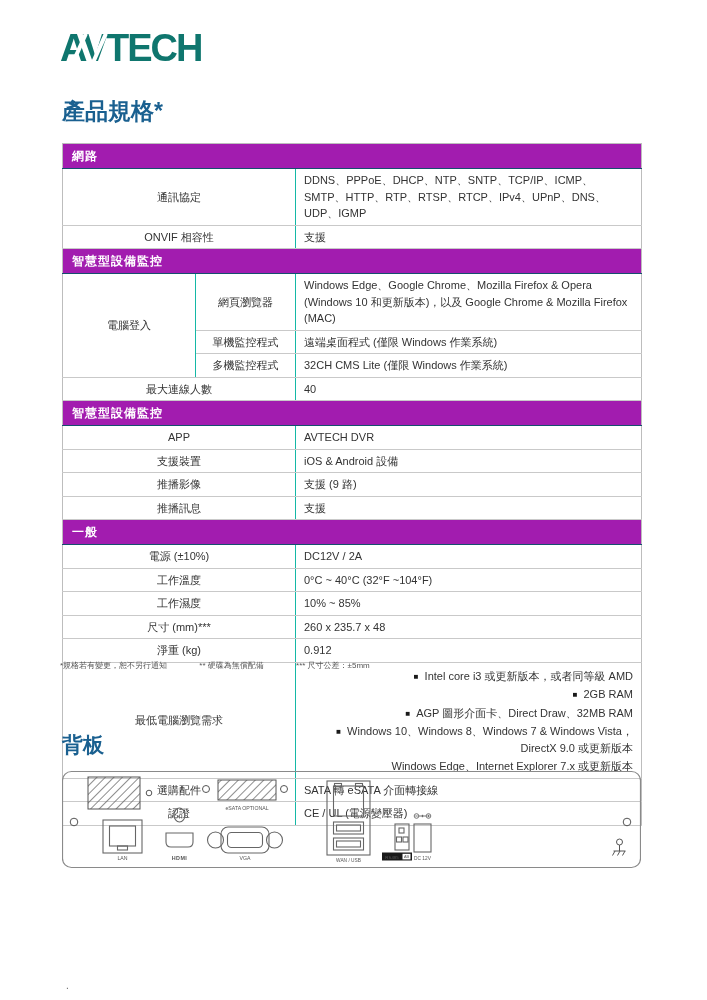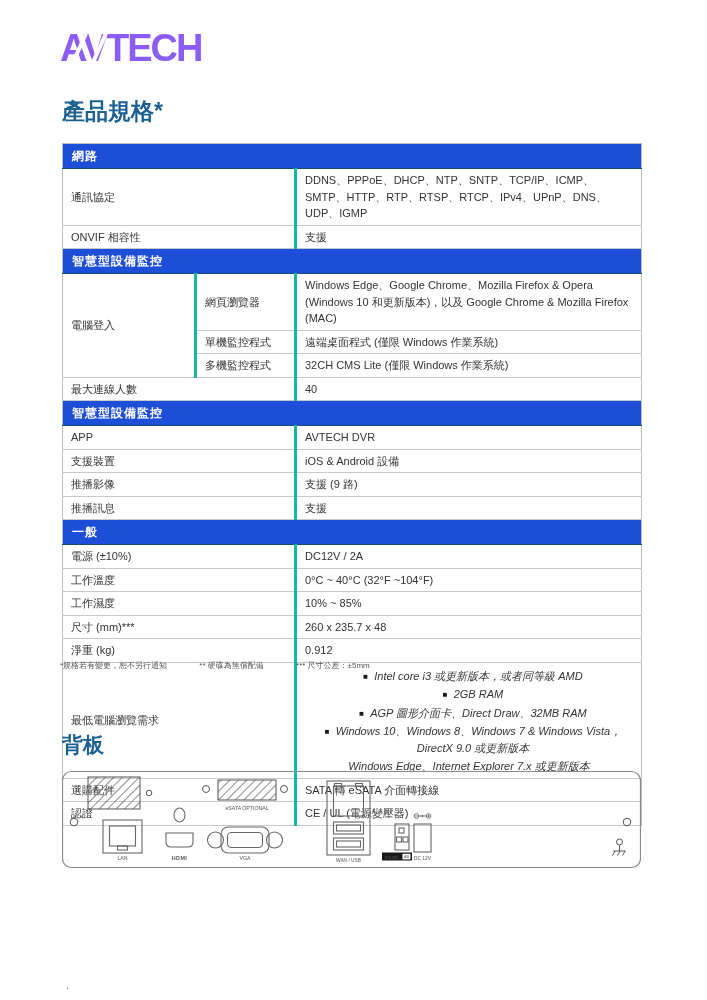--- a/index.html
+++ b/index.html
@@ -4,43 +4,43 @@
 <style>
   html,body{margin:0;padding:0;background:#fff;}
   body{
     width:707px;height:1000px;position:relative;overflow:hidden;
     font-family:"Liberation Sans","DejaVu Sans",sans-serif;color:#333;
   }
   
   .logo{
     position:absolute;left:60px;top:26px;height:44px;
     font-size:38px;font-weight:bold;letter-spacing:-2px;
-    color:#8b5cf6;line-height:44px;
+    color:#0f766e;line-height:44px;
   }
   .logo .slash{position:absolute;width:3.5px;height:34px;background:#fff;top:6px;transform:rotate(24deg);}
   .logo .s1{left:17px;} .logo .s2{left:37px;}
   
   .page-title{position:absolute;left:62px;top:96px;font-size:23px;font-weight:bold;color:#1a6090;}
   .bp-title{position:absolute;left:62px;top:731px;font-size:21px;font-weight:bold;color:#1a6090;}
   
   table.spec{
     position:absolute;left:62px;top:143px;width:579px;
     border-collapse:collapse;table-layout:fixed;
     font-size:11px;color:#333;border:1px solid #bdbdbd;
   }
   table.spec col.c1{width:133px;} table.spec col.c2{width:100px;} table.spec col.c3{width:346px;}
   table.spec td{padding:3px 8px;line-height:1.5;vertical-align:middle;border-bottom:1px solid #c9c9c9;}
   table.spec tr.sec td{
-    background:#1d4ed8;color:#fff;font-weight:bold;font-size:12px;
+    background:#a21caf;color:#fff;font-weight:bold;font-size:12px;
     letter-spacing:1px;padding:3px 9px;border-bottom:1px solid #154f6e;
   }
-  td.lbl,td.sublbl{text-align:left;border-right:3px solid #14b8a6;}
+  td.lbl,td.sublbl{text-align:center;border-right:1px solid #14b8a6;}
   td.val{text-align:left;}
   td.dash-below{border-bottom:1px dashed #cfcfcf;}
-  td.val-left{text-align:center;padding:6px 10px 6px 10px;font-style:italic;}
+  td.val-left{text-align:right;padding:6px 10px 6px 10px;}
   .bl{padding-left:8px;margin:2px 0;}
   .sq{font-size:8px;margin-right:6px;color:#1a1a1a;vertical-align:1px;}
   .plain{margin-top:2px;}
   
   .footnotes{position:absolute;left:60px;top:660px;font-size:8px;color:#555;white-space:nowrap;}
   .footnotes span{margin-right:30px;}
   
   .panel-svg{position:absolute;left:62px;top:769px;}
   .panel-svg text{font-family:"Liberation Sans","DejaVu Sans",sans-serif;fill:#555;}
   

